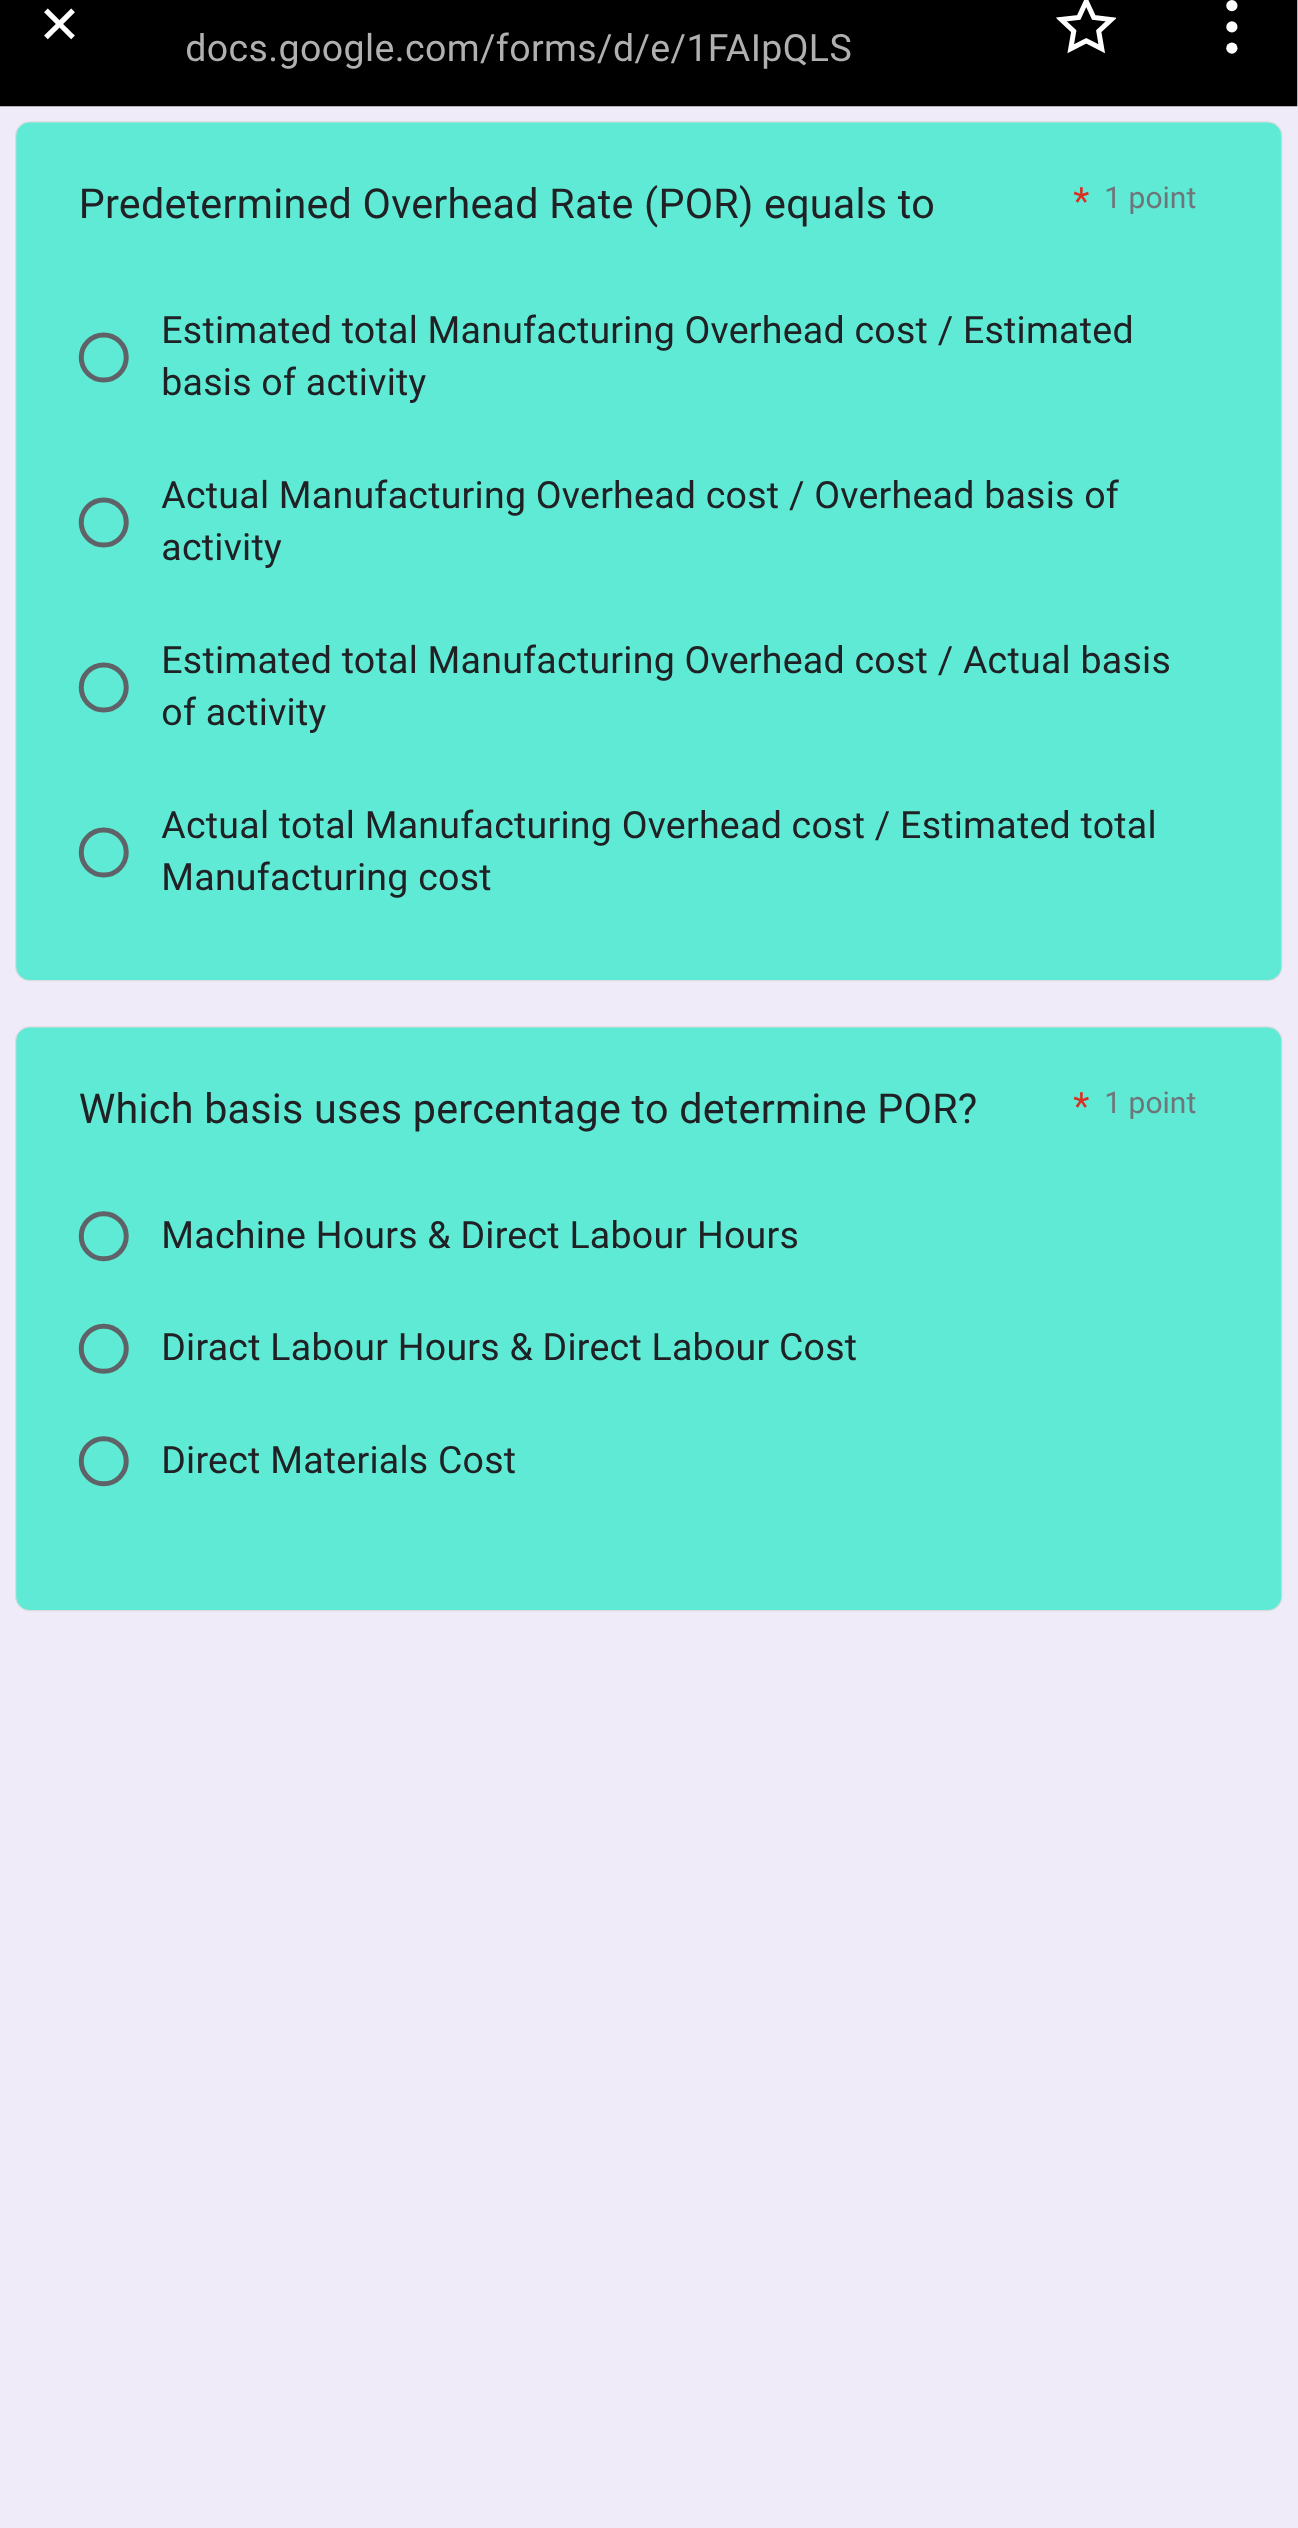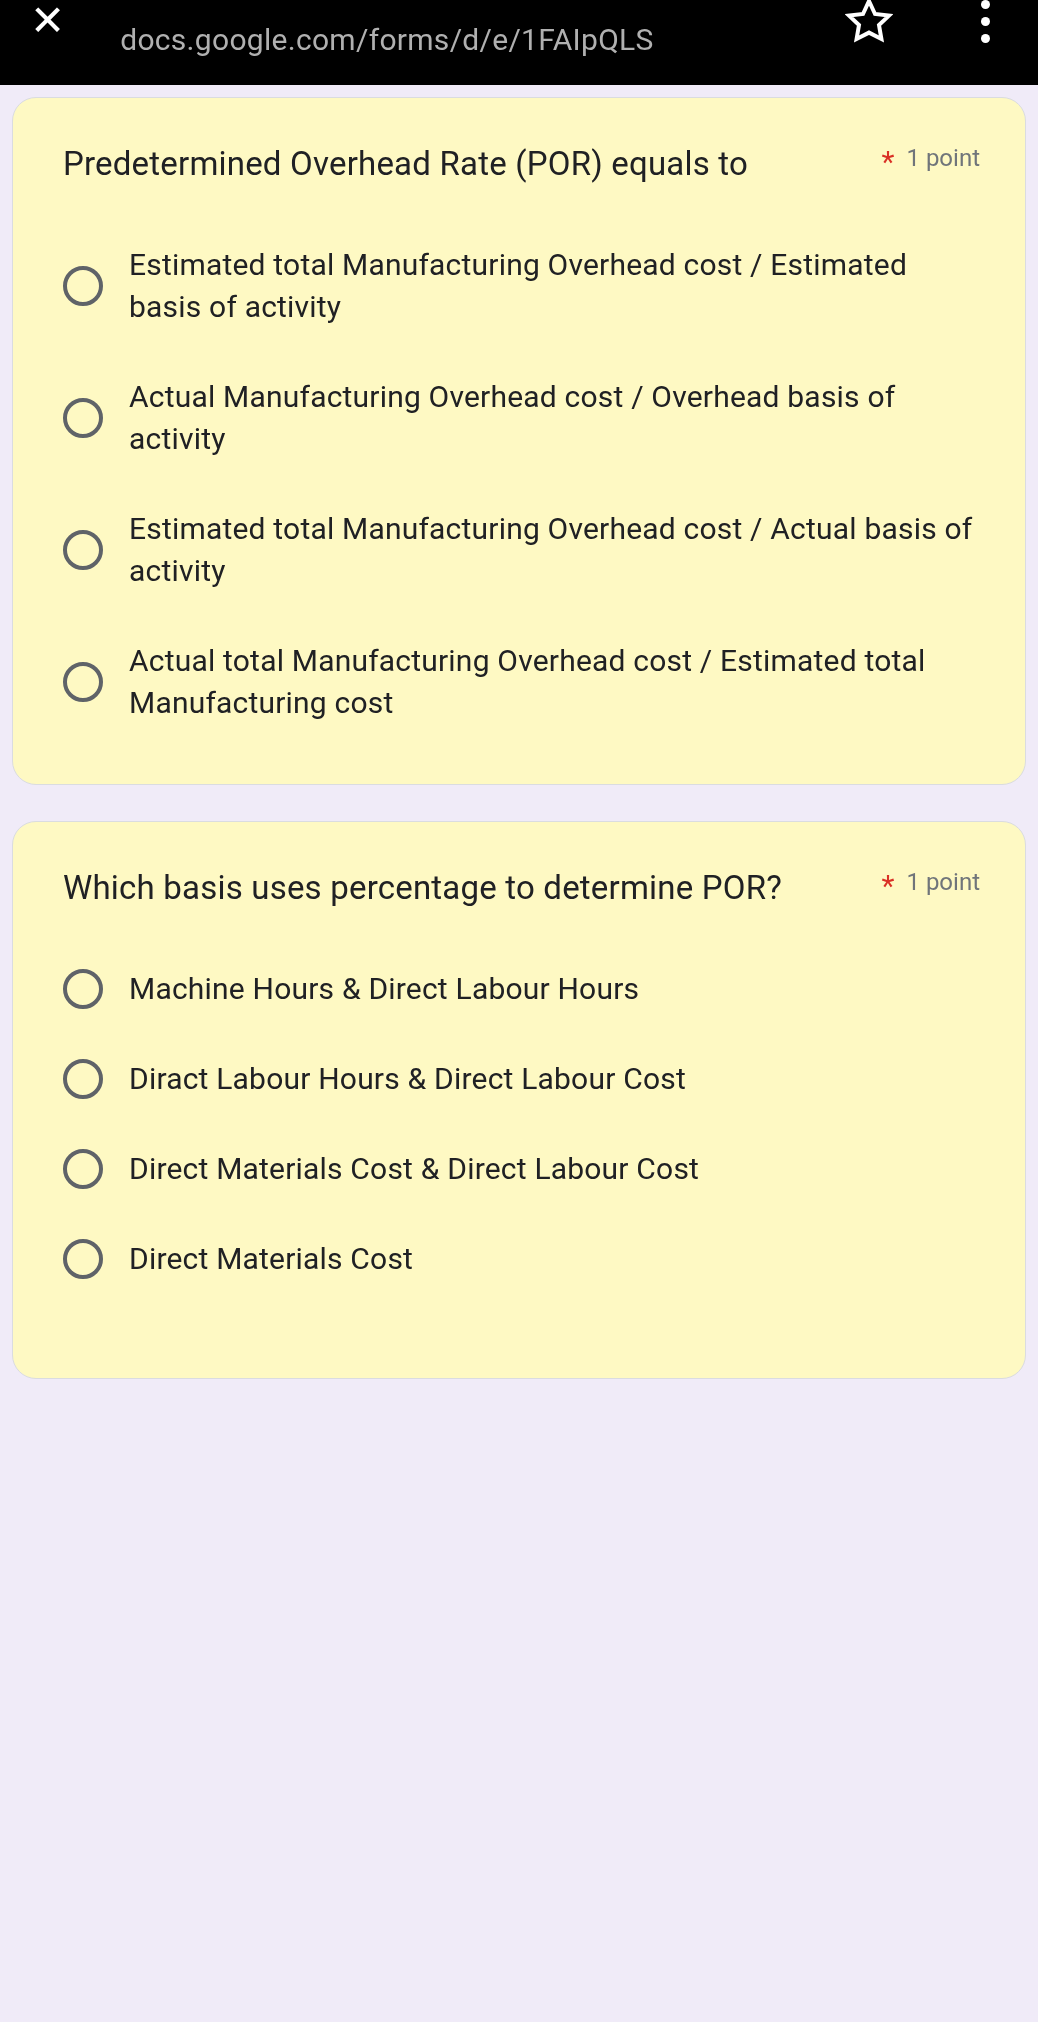--- a/index.html
+++ b/index.html
@@ -21,21 +21,21 @@
       font-size: 42px;
       font-weight: 300;
       line-height: 1;
       padding-top: 0px;
       margin-left: 10px;
       cursor: pointer;
     }
     .url-text {
       color: #b0b0b0;
       font-size: 30px;
-      margin-left: 55px;
+      margin-left: 83px;
       margin-top: 22px;
       letter-spacing: 0.3px;
     }
     .bookmark-icon {
       position: absolute;
       right: 145px;
       top: -3px;
       cursor: pointer;
     }
     .bookmark-icon svg { width: 48px; height: 48px; }
@@ -46,24 +46,24 @@
       display: flex;
       flex-direction: column;
       gap: 8px;
       cursor: pointer;
     }
     .more-icon span {
       width: 9px; height: 9px; background: #fff; border-radius: 50%;
     }
     .content { padding: 12px; }
     .card {
-      background: #fef9c3;
+      background: #5eead4;
       border: 1px solid #dadce0;
-      border-radius: 24px;
-      padding: 40px 45px 50px 50px;
+      border-radius: 12px;
+      padding: 40px 68px 50px 50px;
       margin-bottom: 36px;
     }
     .question-header {
       display: flex;
       justify-content: space-between;
       align-items: flex-start;
       margin-bottom: 55px;
     }
     .question-title {
       font-size: 33px;
@@ -169,21 +169,17 @@
     <div class="option-row">
       <div class="radio"></div>
       <div class="option-text">Machine Hours &amp; Direct Labour Hours</div>
     </div>
     <div class="option-row">
       <div class="radio"></div>
       <div class="option-text">Diract Labour Hours &amp; Direct Labour Cost</div>
     </div>
     <div class="option-row">
       <div class="radio"></div>
-      <div class="option-text">Direct Materials Cost &amp; Direct Labour Cost</div>
-    </div>
-    <div class="option-row">
-      <div class="radio"></div>
       <div class="option-text">Direct Materials Cost</div>
     </div>
   </div>
 
 </div>
 
 </body></html>

